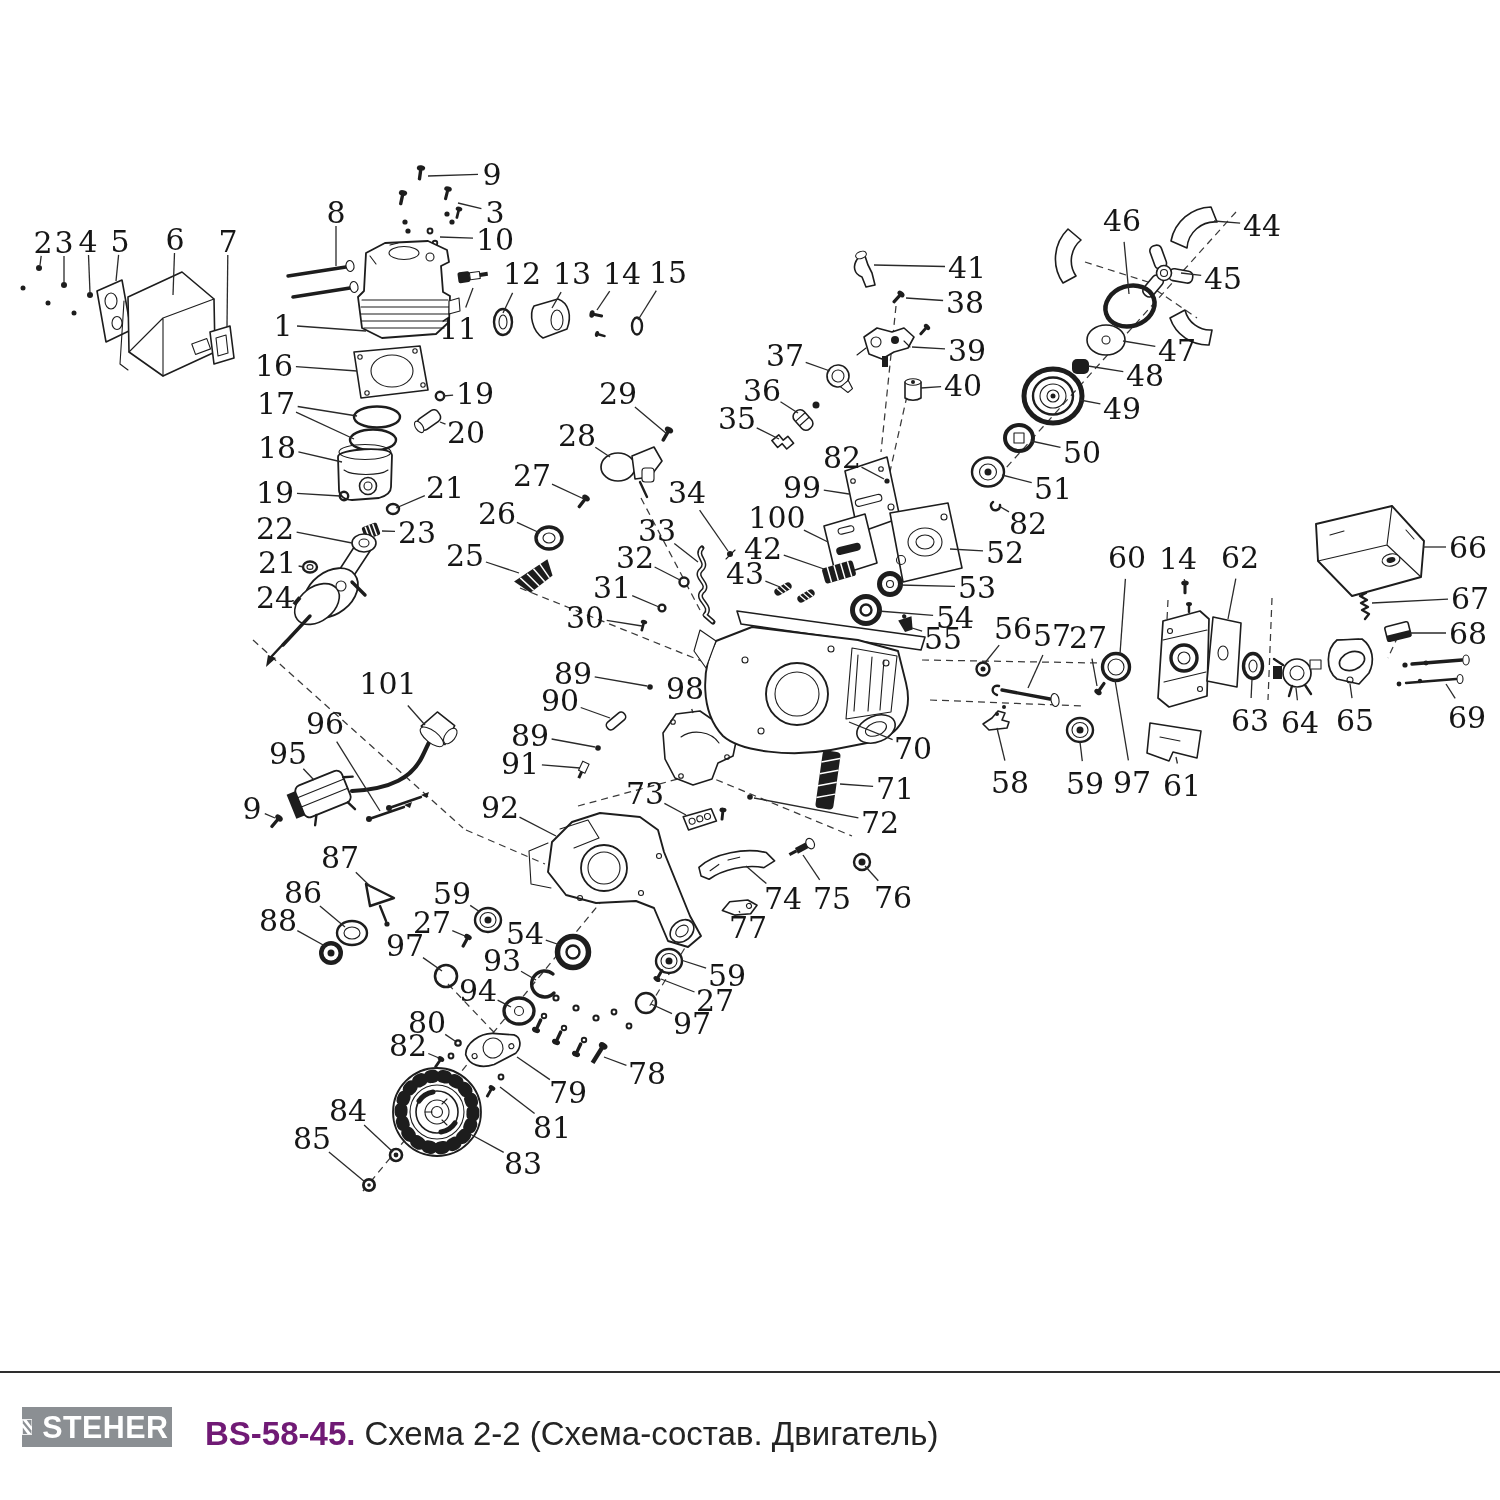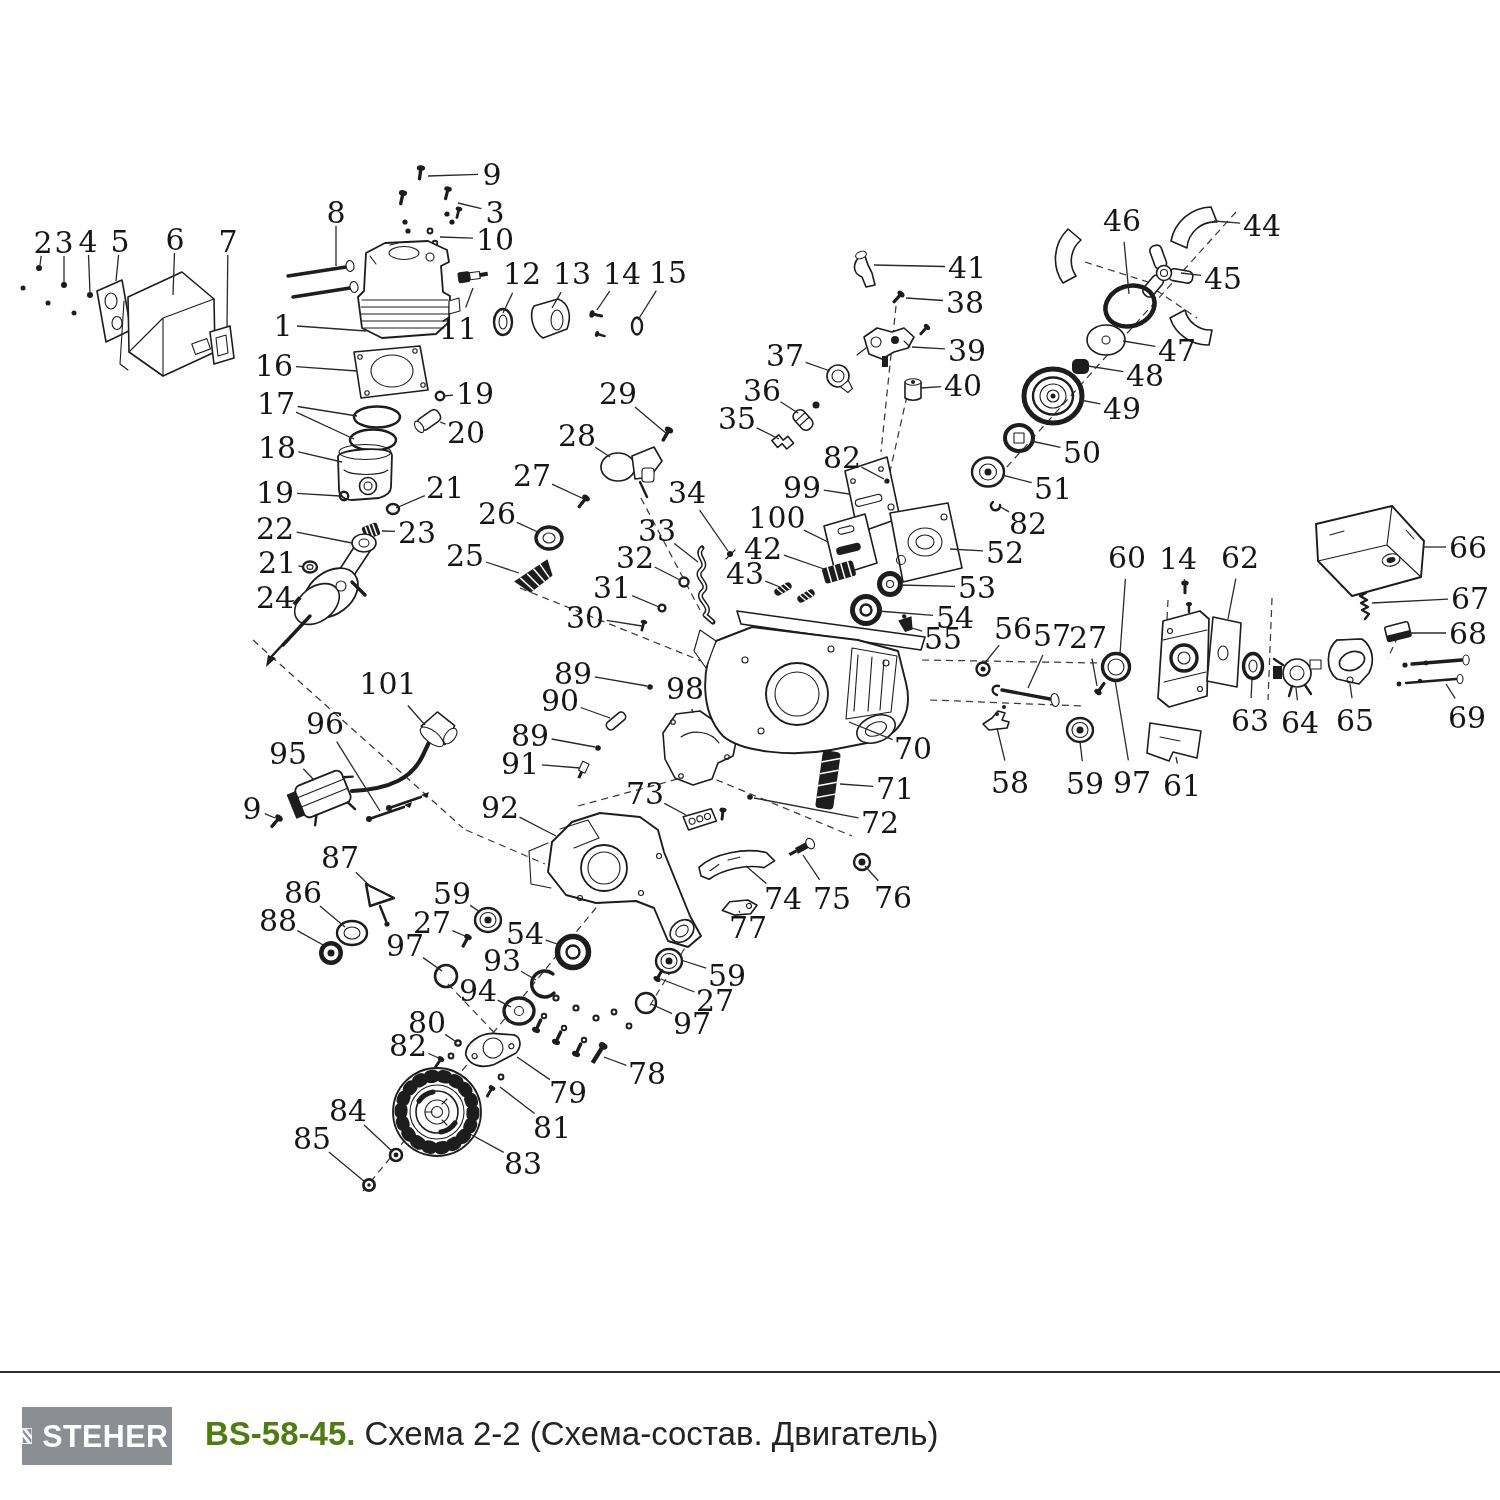--- a/index.html
+++ b/index.html
@@ -13,26 +13,26 @@
   .t2{stroke-width:2.4}
   .t3{stroke-width:3.4}
   .t5{stroke-width:5}
   .wt{stroke:#fff;stroke-width:1.5;fill:none}
   .dash path{stroke-dasharray:7 5;stroke-width:1.25;stroke:#3a3a3a;fill:none}
   #leaders line{stroke:#2a2a2a;stroke-width:1.3}
   #labels text{font-family:"DejaVu Serif","Liberation Serif",serif;font-size:30px;fill:#161616;
     text-anchor:middle;dominant-baseline:central}
   
   .footer-rule{position:absolute;left:0;top:1371px;width:1500px;height:0;border-top:2px solid #2e2e2e}
-  .brand{position:absolute;left:22px;top:1407px;width:150px;height:58px;background:#8b8f93;
+  .brand{position:absolute;left:22px;top:1407px;width:150px;height:40px;background:#8b8f93;
     display:flex;align-items:center;justify-content:center;gap:7px}
   .brand-icon{width:23px;height:40px}
   .brand-text{color:#fff;font-weight:bold;font-size:32px;letter-spacing:.5px;transform:scaleX(.95)}
   .caption{position:absolute;left:205px;top:1415px;font-size:33px;color:#1c1c1c;white-space:nowrap}
-  .model{font-weight:bold;color:#4d7c0f}
+  .model{font-weight:bold;color:#701a75}
   .scheme{font-weight:400;margin-left:9px;color:#242424}
 </style>
 </head>
 <body>
 
 <svg id="diagram" width="1500" height="1371" viewBox="0 0 1500 1371">
   <defs>
     <g id="s-scr">
         <ellipse class="d" rx="4.2" ry="2.8"></ellipse>
         <rect class="d" x="-1.7" y="1.5" width="3.4" height="11" rx="1.4"></rect>

